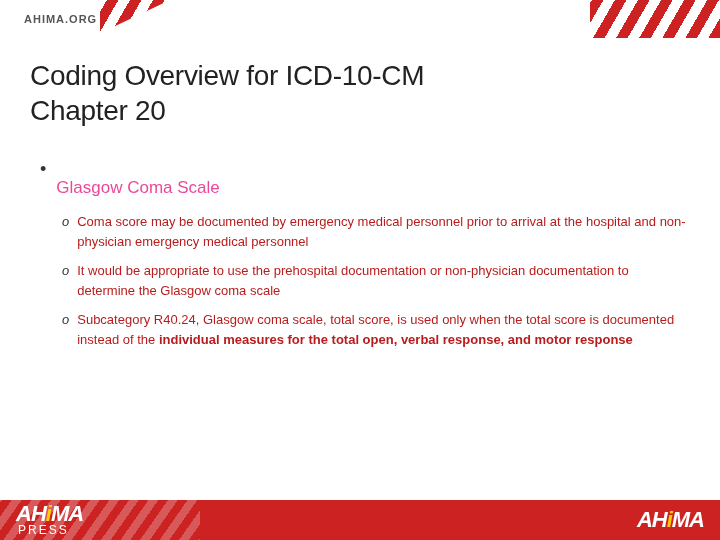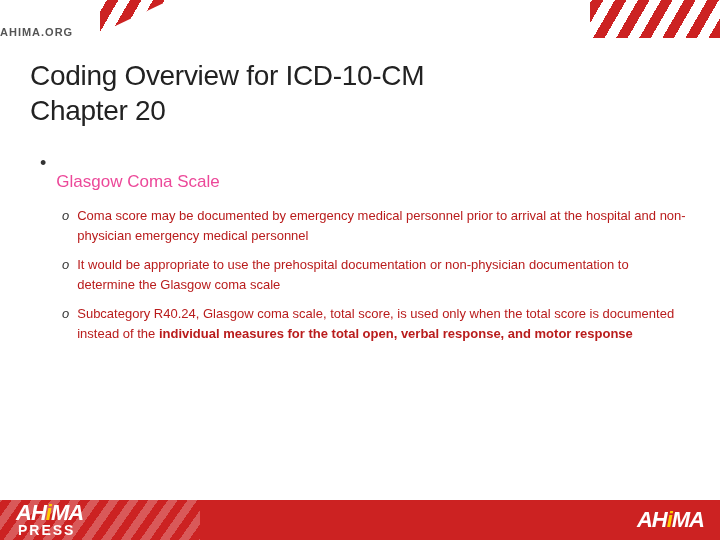--- a/index.html
+++ b/index.html
@@ -15,22 +15,22 @@
 
     
     .header-bar {
       position: absolute;
       top: 0;
       left: 0;
       width: 100%;
       height: 38px;
       background: #ffffff;
       display: flex;
-      align-items: flex-end;
-      padding-left: 0;
+      align-items: center;
+      padding-left: 24px;
       border-bottom: none;
       z-index: 10;
     }
 
     .header-logo {
       font-size: 11px;
       font-weight: bold;
       color: #555;
       letter-spacing: 1px;
     }
@@ -44,21 +44,21 @@
       height: 450px;
       background: #ffffff;
       padding: 20px 30px 20px 30px;
     }
 
     .slide-title {
       font-size: 28px;
       font-weight: 300;
       color: #222222;
       line-height: 1.25;
-      margin-bottom: 24px;
+      margin-bottom: 30px;
       letter-spacing: -0.3px;
     }
 
     .bullet-section {
       margin-left: 10px;
     }
 
     .main-bullet {
       display: flex;
       align-items: flex-start;
@@ -177,26 +177,25 @@
 
     .ahima-text .i {
       color: #ffcc00;
     }
 
     .ahima-text .ma {
       color: #ffffff;
     }
 
     .press-text {
-      font-size: 14px;
+      font-size: 12px;
       color: #ffffff;
       letter-spacing: 2px;
       margin-top: -2px;
       margin-left: 2px;
-      font-weight: bold;
     }
 
     .page-number {
       position: absolute;
       bottom: 4px;
       left: 16px;
       font-size: 13px;
       color: #333;
       font-weight: 500;
     }

